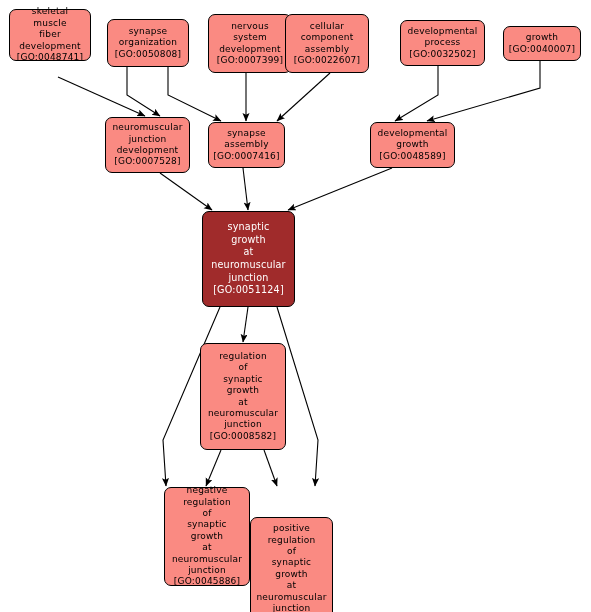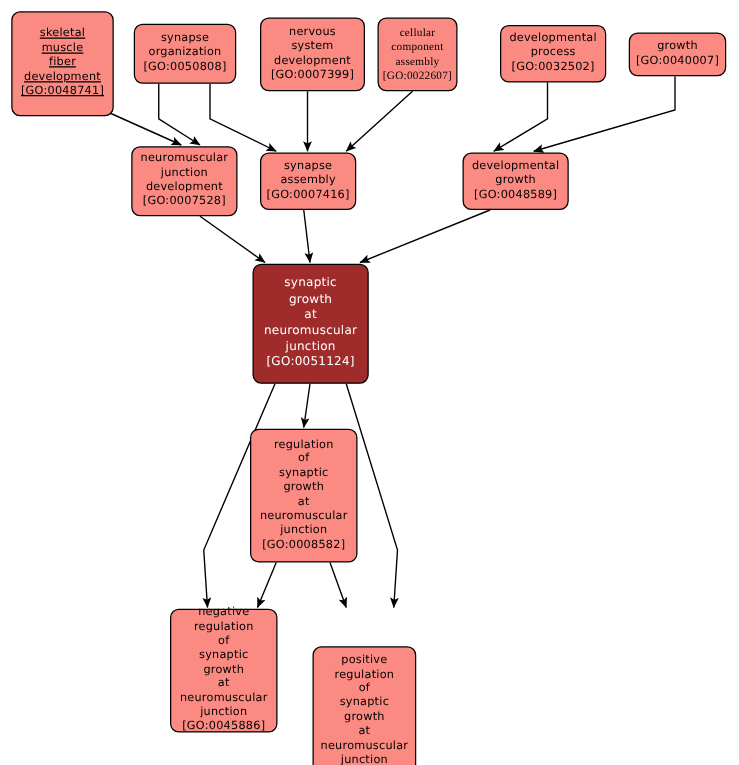--- a/index.html
+++ b/index.html
@@ -76,33 +76,33 @@
         <polyline points="243,168 248,210" fill="none" stroke="#000000" stroke-width="1.1" marker-end="url(#arrowhead)"></polyline>
         <polyline points="392,168 288,210" fill="none" stroke="#000000" stroke-width="1.1" marker-end="url(#arrowhead)"></polyline>
         <polyline points="220,307 163,440 166,486" fill="none" stroke="#000000" stroke-width="1.1" marker-end="url(#arrowhead)"></polyline>
         <polyline points="248,307 243,342" fill="none" stroke="#000000" stroke-width="1.1" marker-end="url(#arrowhead)"></polyline>
         <polyline points="277,307 318,440 315,486" fill="none" stroke="#000000" stroke-width="1.1" marker-end="url(#arrowhead)"></polyline>
         <polyline points="221,450 206,486" fill="none" stroke="#000000" stroke-width="1.1" marker-end="url(#arrowhead)"></polyline>
         <polyline points="264,450 277,486" fill="none" stroke="#000000" stroke-width="1.1" marker-end="url(#arrowhead)"></polyline>
       </g>
   </svg>
   <div id="node-layer">
-      <div class="node" style="left: 9px; top: 9px; width: 82px; height: 84px; text-decoration: underline;"><span class="node-label">skeletal
+      <div class="node" style="left: 9px; top: 9px; width: 82px; height: 52px;"><span class="node-label">skeletal
 muscle
 fiber
 development
 [GO:0048741]</span></div>
       <div class="node" style="left: 107px; top: 19px; width: 82px; height: 48px;"><span class="node-label">synapse
 organization
 [GO:0050808]</span></div>
       <div class="node" style="left: 208px; top: 14px; width: 84px; height: 59px;"><span class="node-label">nervous
 system
 development
 [GO:0007399]</span></div>
-      <div class="node" style="left: 302px; top: 14px; width: 64px; height: 59px; font-family: Liberation Serif, serif;"><span class="node-label">cellular
+      <div class="node" style="left: 285px; top: 14px; width: 84px; height: 59px;"><span class="node-label">cellular
 component
 assembly
 [GO:0022607]</span></div>
       <div class="node" style="left: 400px; top: 20px; width: 85px; height: 46px;"><span class="node-label">developmental
 process
 [GO:0032502]</span></div>
       <div class="node" style="left: 503px; top: 26px; width: 78px; height: 35px;"><span class="node-label">growth
 [GO:0040007]</span></div>
       <div class="node" style="left: 105px; top: 117px; width: 85px; height: 56px;"><span class="node-label">neuromuscular
 junction
@@ -121,21 +121,21 @@
 junction
 [GO:0051124]</span></div>
       <div class="node" style="left: 200px; top: 343px; width: 86px; height: 107px;"><span class="node-label">regulation
 of
 synaptic
 growth
 at
 neuromuscular
 junction
 [GO:0008582]</span></div>
-      <div class="node" style="left: 136px; top: 487px; width: 86px; height: 99px;"><span class="node-label">negative
+      <div class="node" style="left: 164px; top: 487px; width: 86px; height: 99px;"><span class="node-label">negative
 regulation
 of
 synaptic
 growth
 at
 neuromuscular
 junction
 [GO:0045886]</span></div>
       <div class="node" style="left: 250px; top: 487px; width: 83px; height: 115px; margin-top: 30px;"><span class="node-label">positive
 regulation

